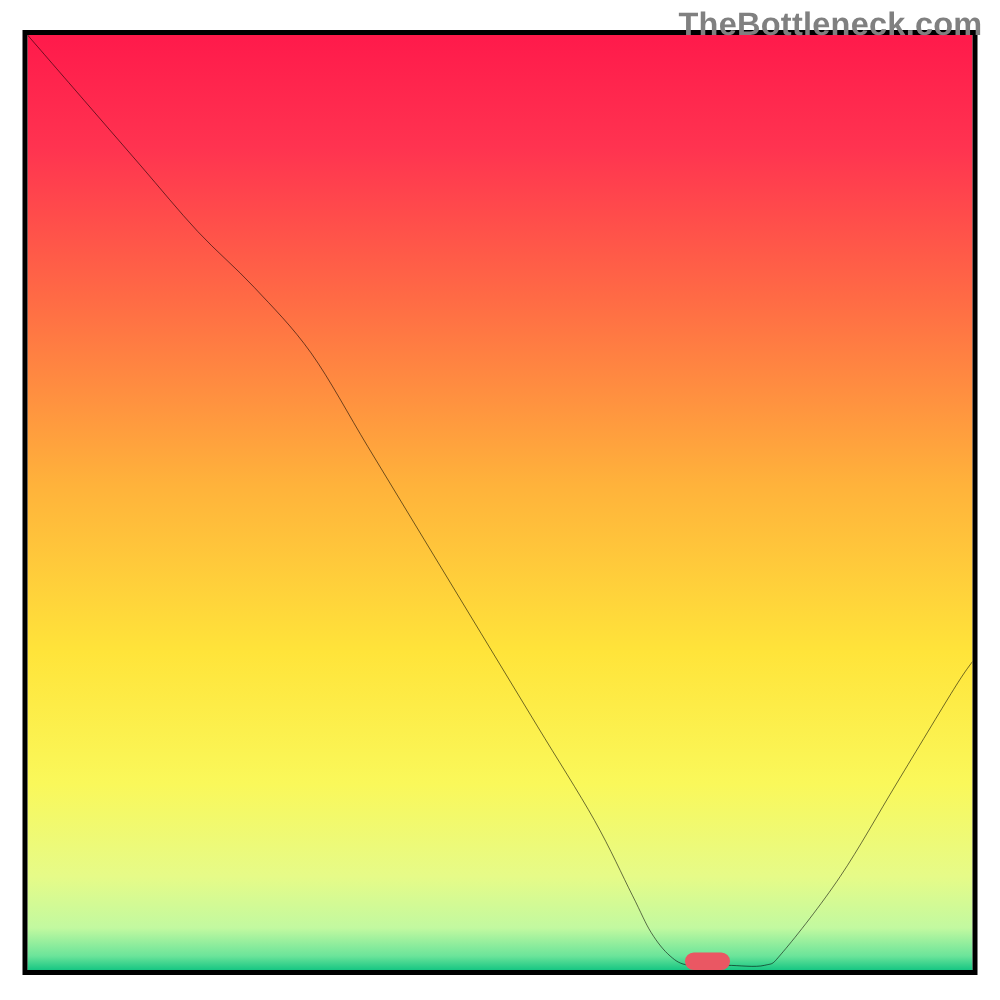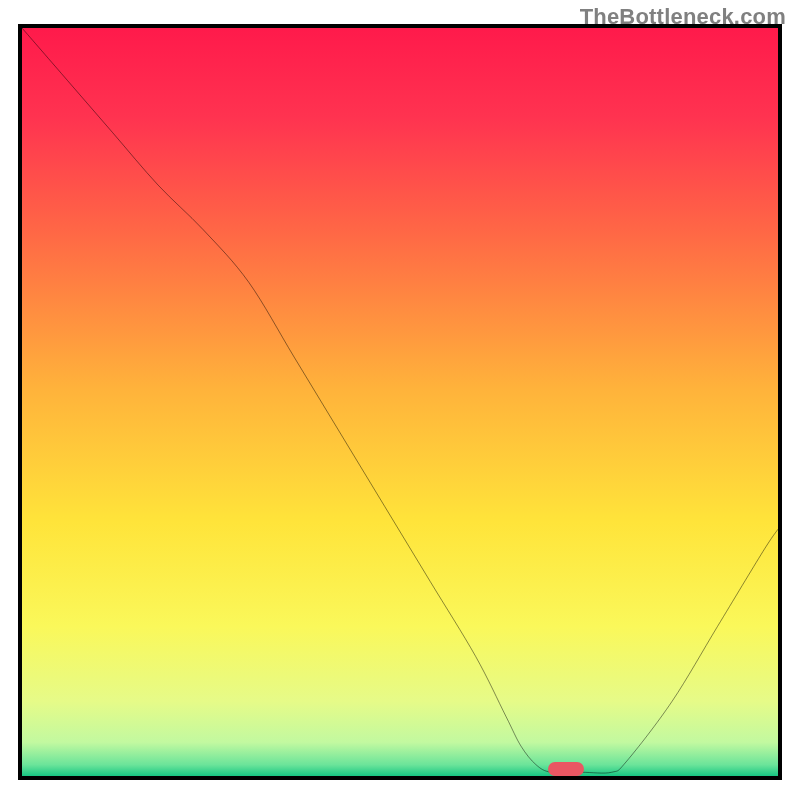--- a/index.html
+++ b/index.html
@@ -13,21 +13,21 @@
   }
   .chart-wrap {
     position: relative;
     width: 800px;
     height: 800px;
   }
   .watermark {
     position: absolute;
     top: 4px;
     right: 14px;
-    font-size: 22px;
+    font-size: 26px;
     font-weight: 600;
     color: #808080;
     letter-spacing: 0.2px;
     z-index: 20;
     user-select: none;
   }
   .frame {
     position: absolute;
     left: 18px;
     top: 24px;

